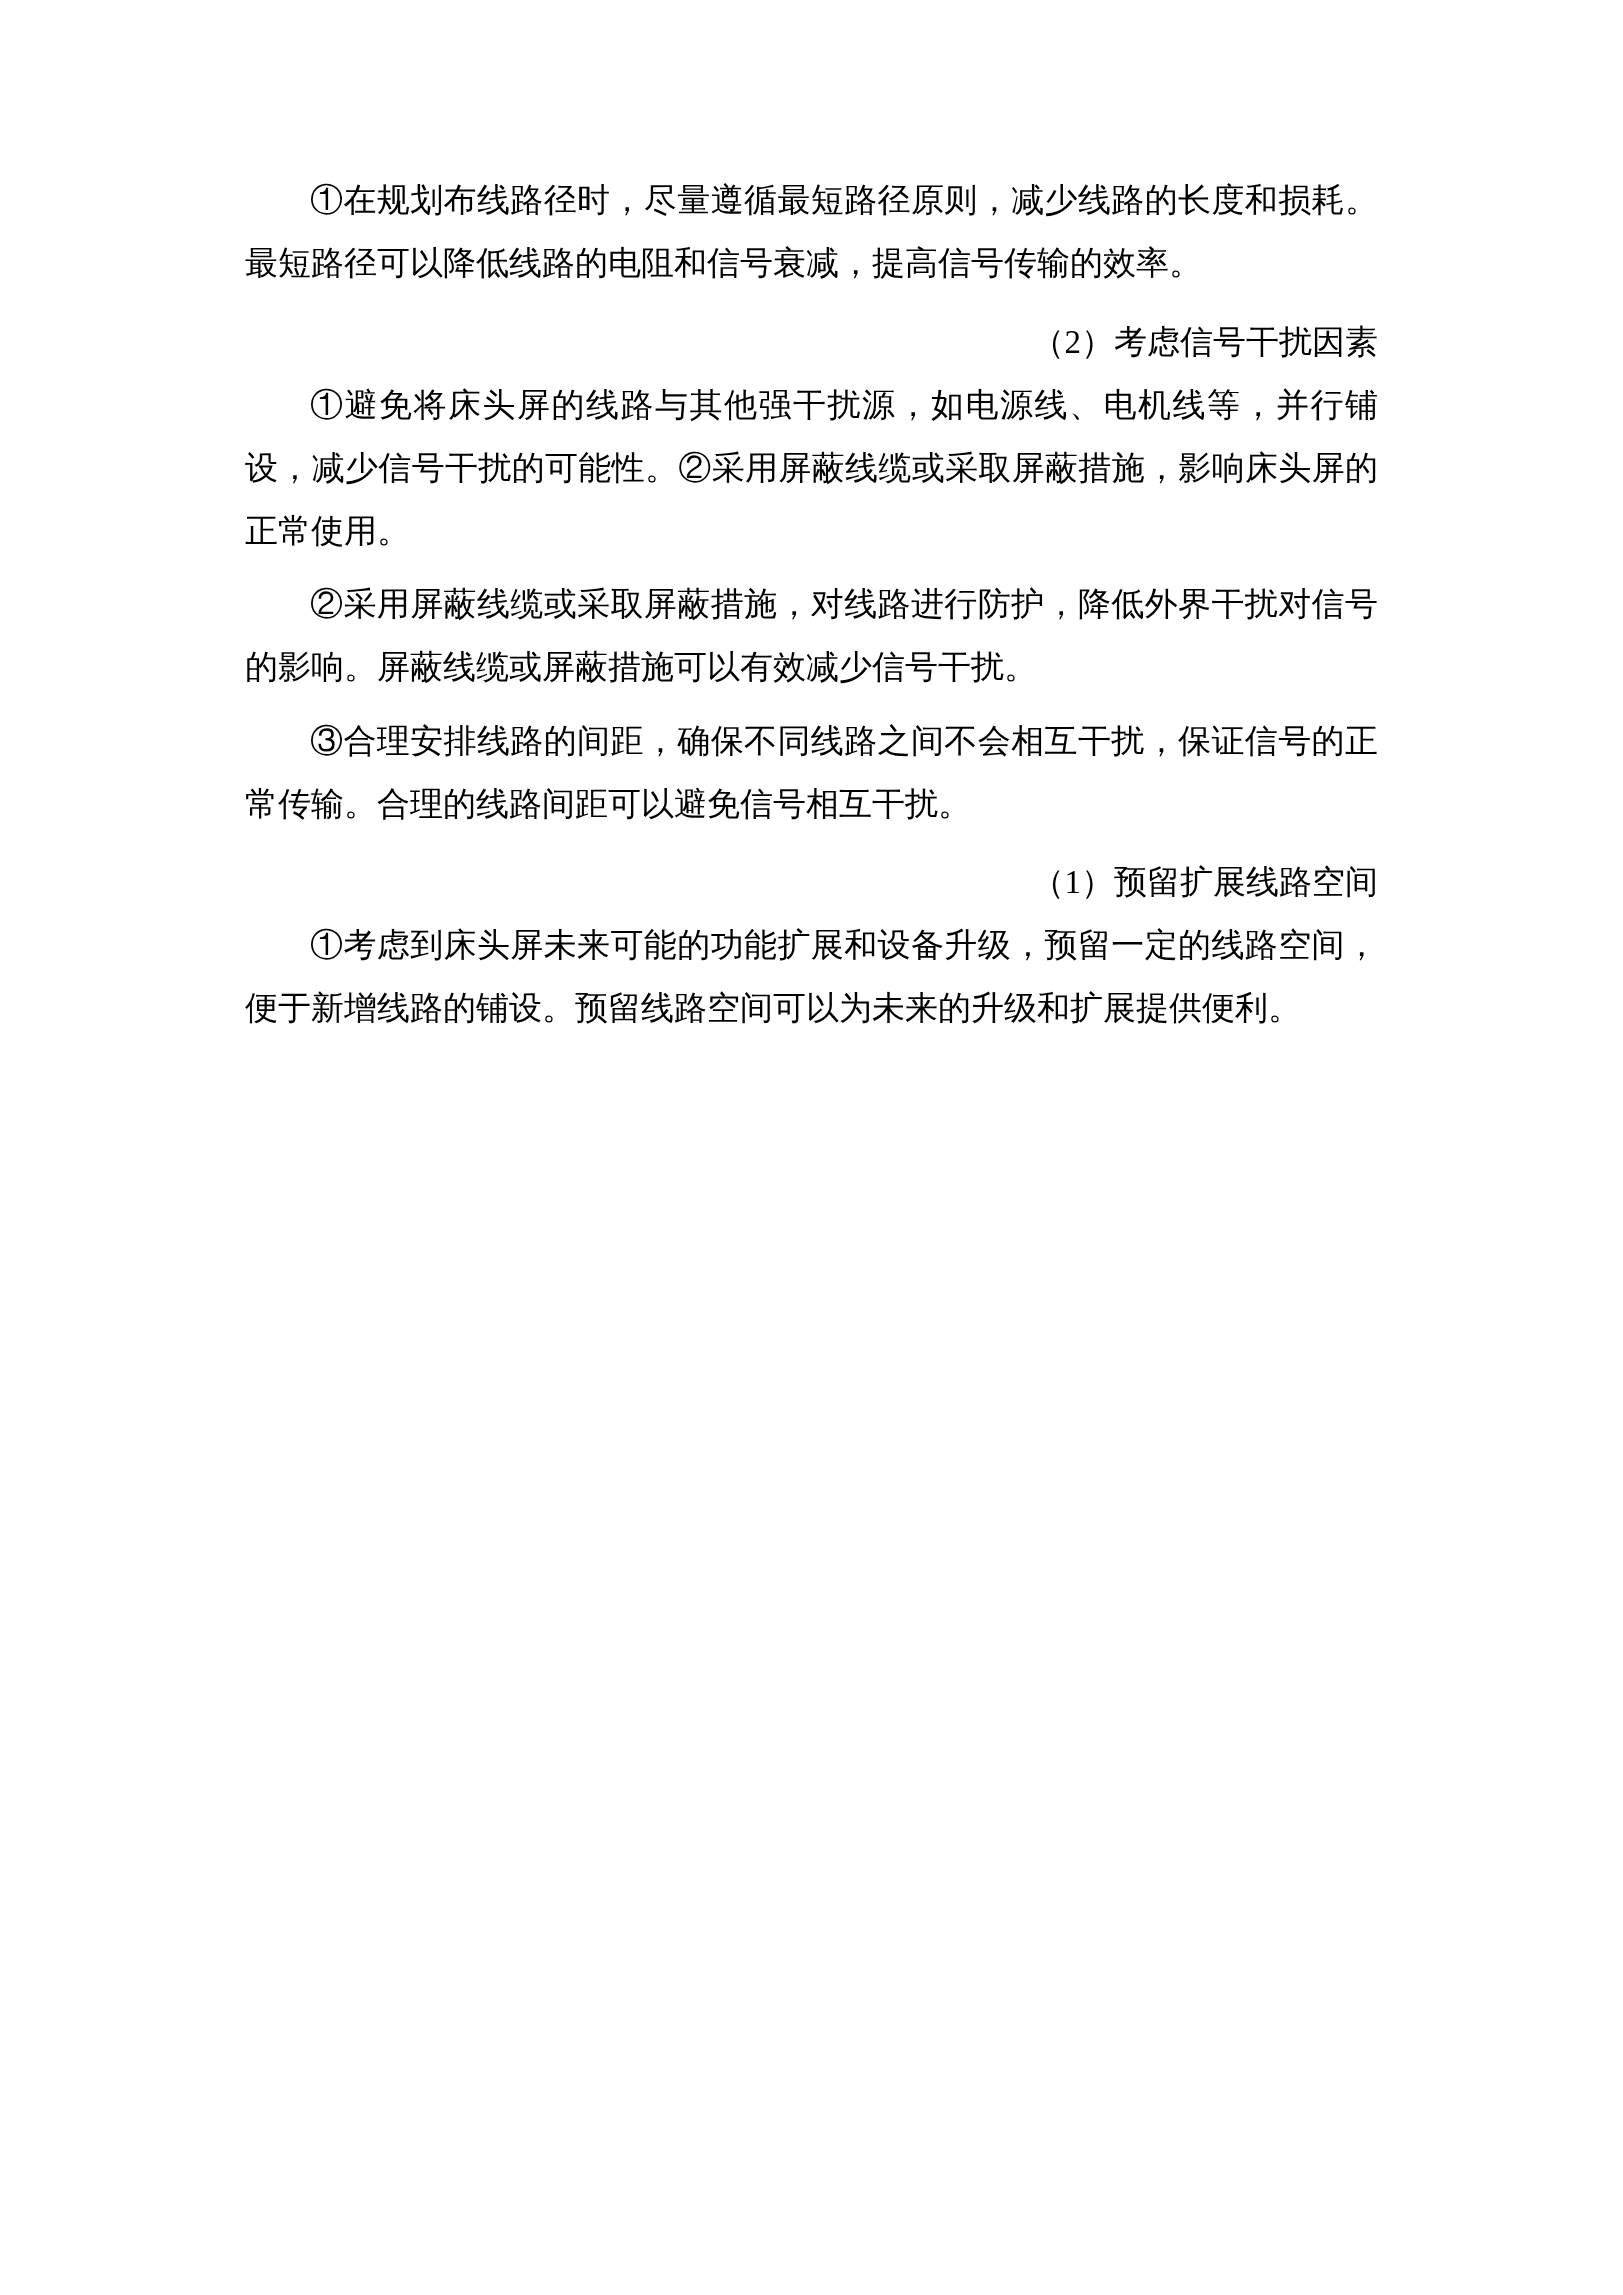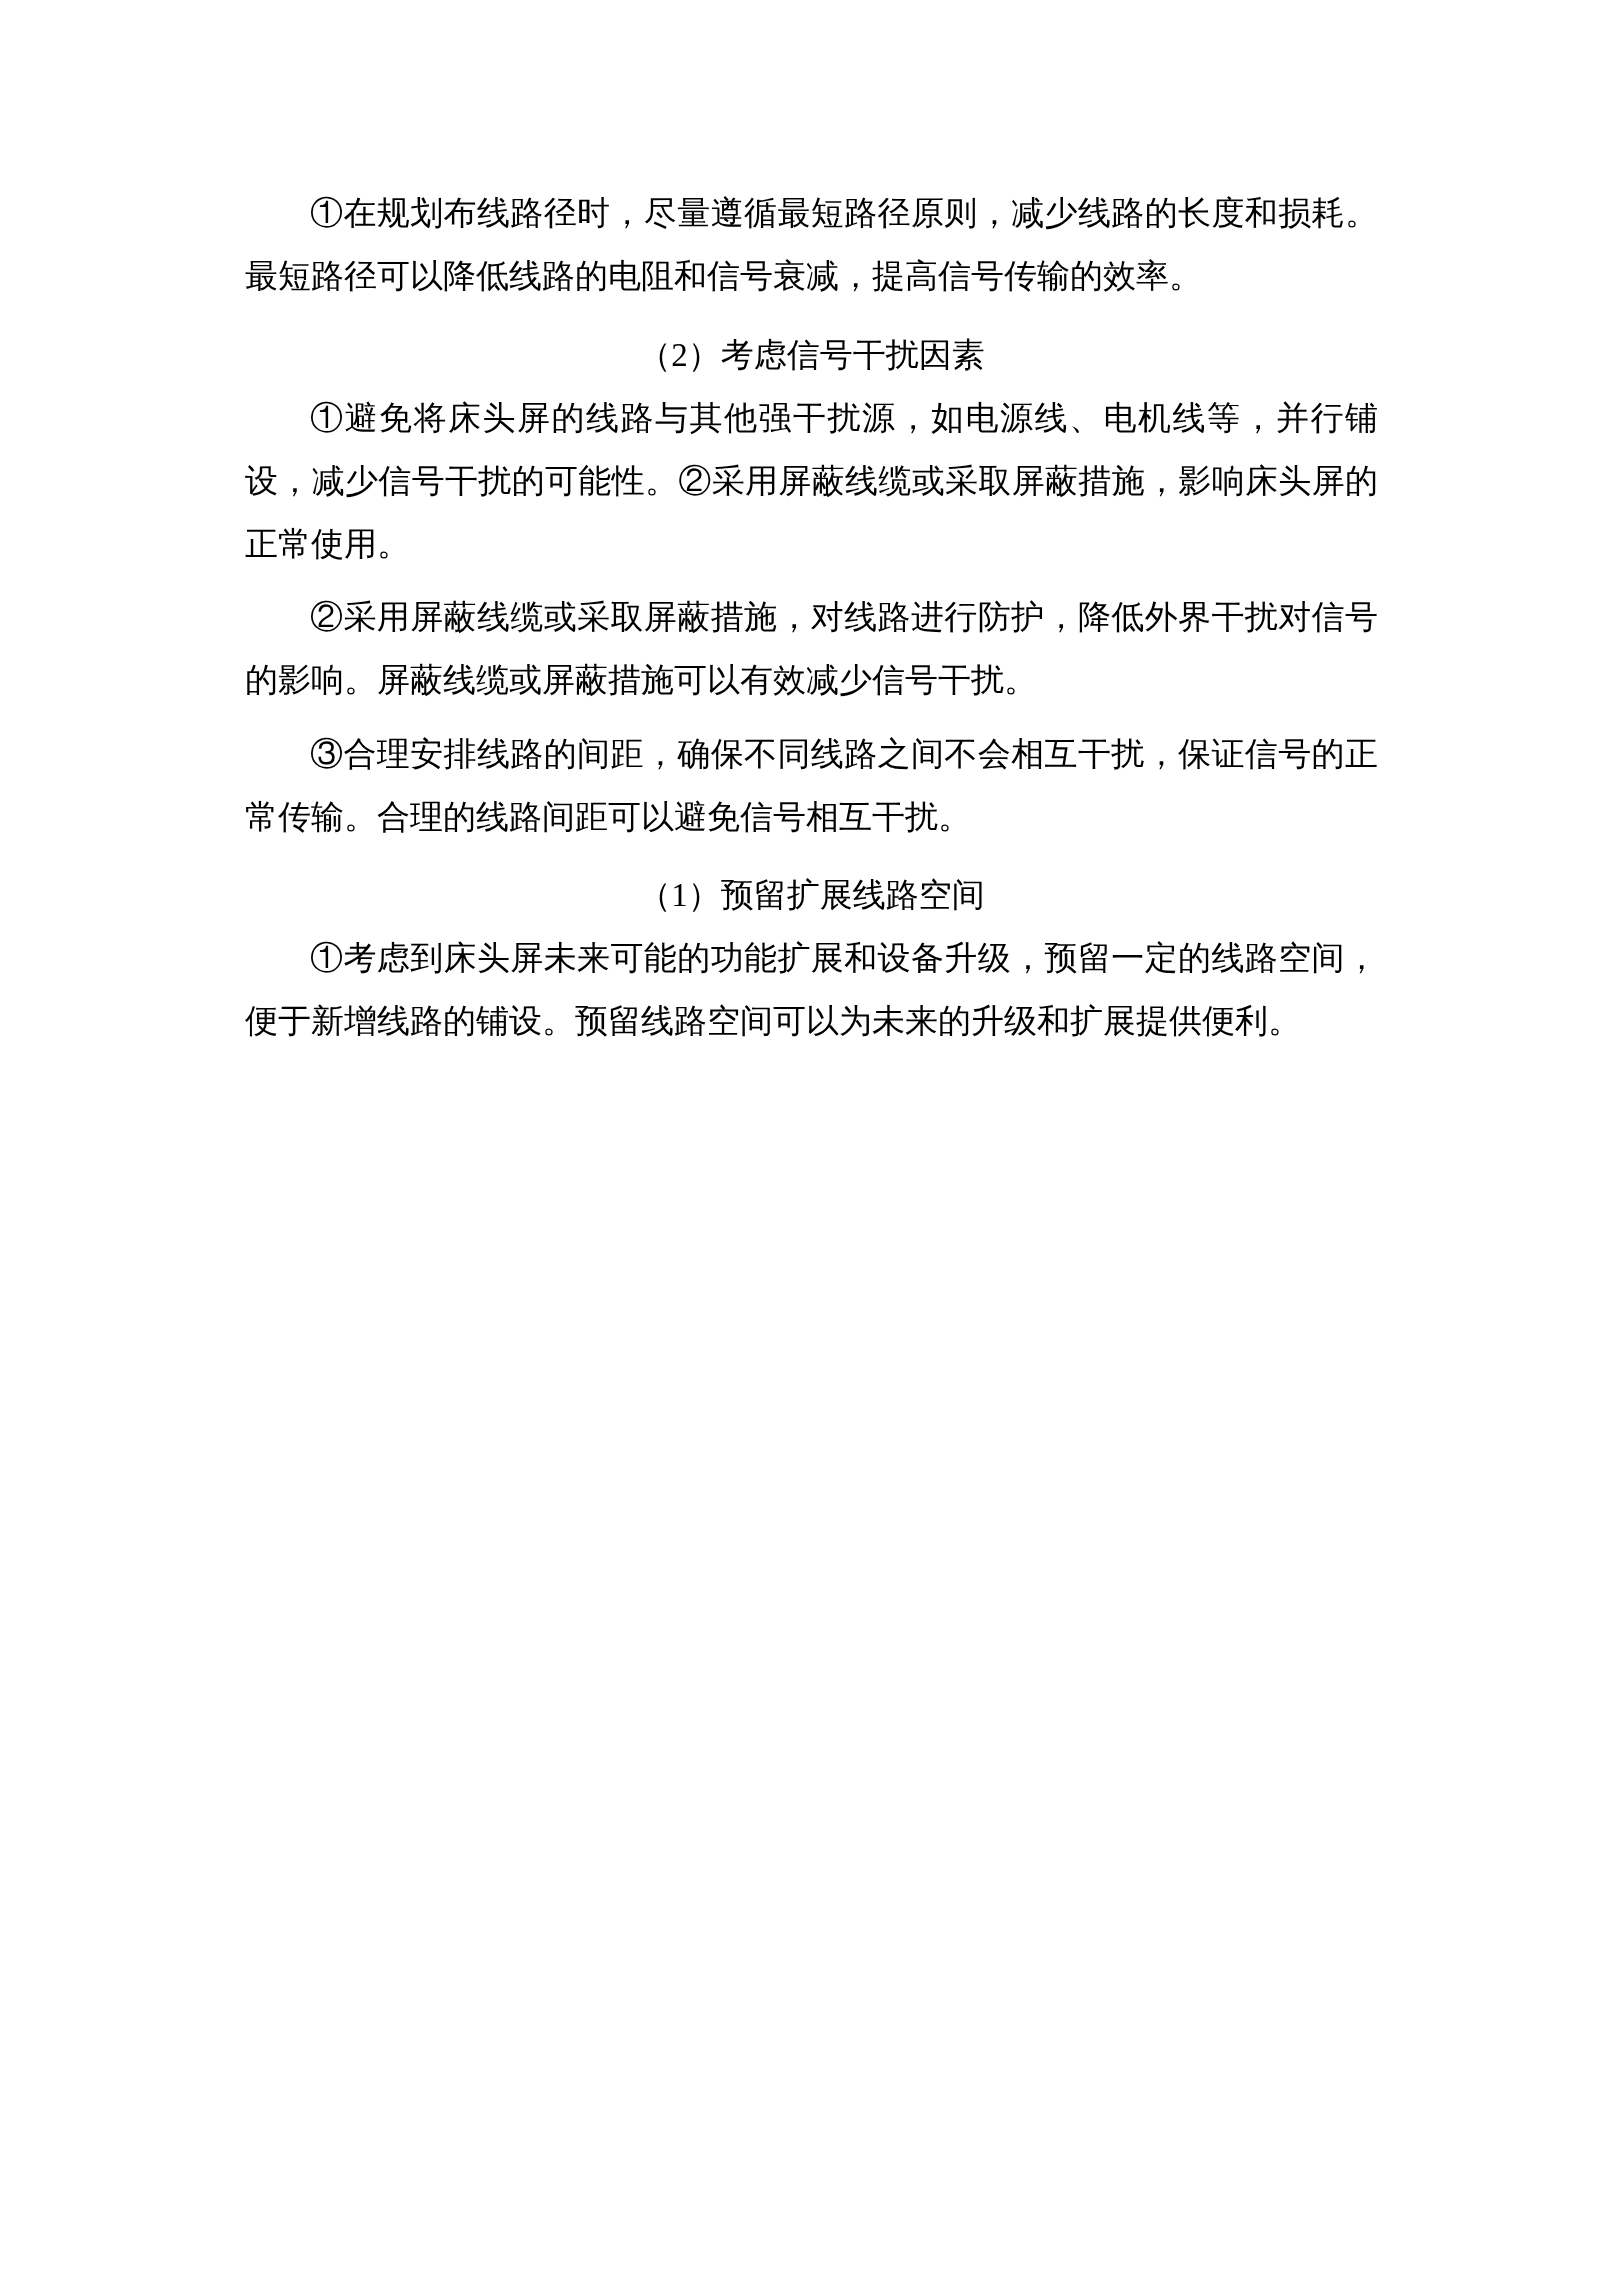--- a/index.html
+++ b/index.html
@@ -12,36 +12,36 @@
     width: 1623px;
     height: 2295px;
     background: #ffffff;
     overflow: hidden;
     font-family: "Liberation Serif", "DejaVu Serif", serif;
     color: #000000;
   }
   .content {
     position: absolute;
     left: 245px;
-    top: 13px;
+    top: 0;
     width: 1133px;
     padding-top: 169px;
     font-size: 33px;
     line-height: 63px;
     text-align: justify;
     letter-spacing: 0;
   }
   .para {
     margin: 0 0 10.5px 0;
     text-indent: 65px; 
   }
   .heading {
     margin: 15.7px 0 0 0;
     text-indent: 0;
-    text-align: center;
+    text-align: right;
   }
 </style>
 </head>
 <body>
 
 <div class="page">
   <div class="content">
     <p class="para">①在规划布线路径时，尽量遵循最短路径原则，减少线路的长度和损耗。最短路径可以降低线路的电阻和信号衰减，提高信号传输的效率。</p>
     <p class="heading">（2）考虑信号干扰因素</p>
     <p class="para">①避免将床头屏的线路与其他强干扰源，如电源线、电机线等，并行铺设，减少信号干扰的可能性。②采用屏蔽线缆或采取屏蔽措施，影响床头屏的正常使用。</p>

